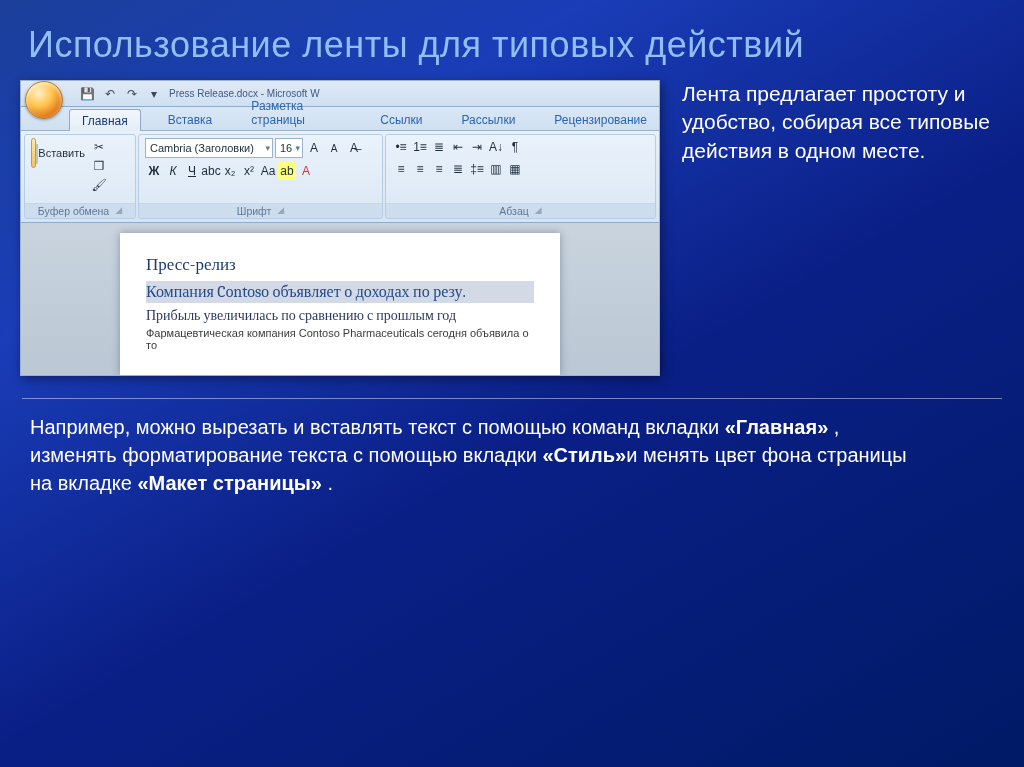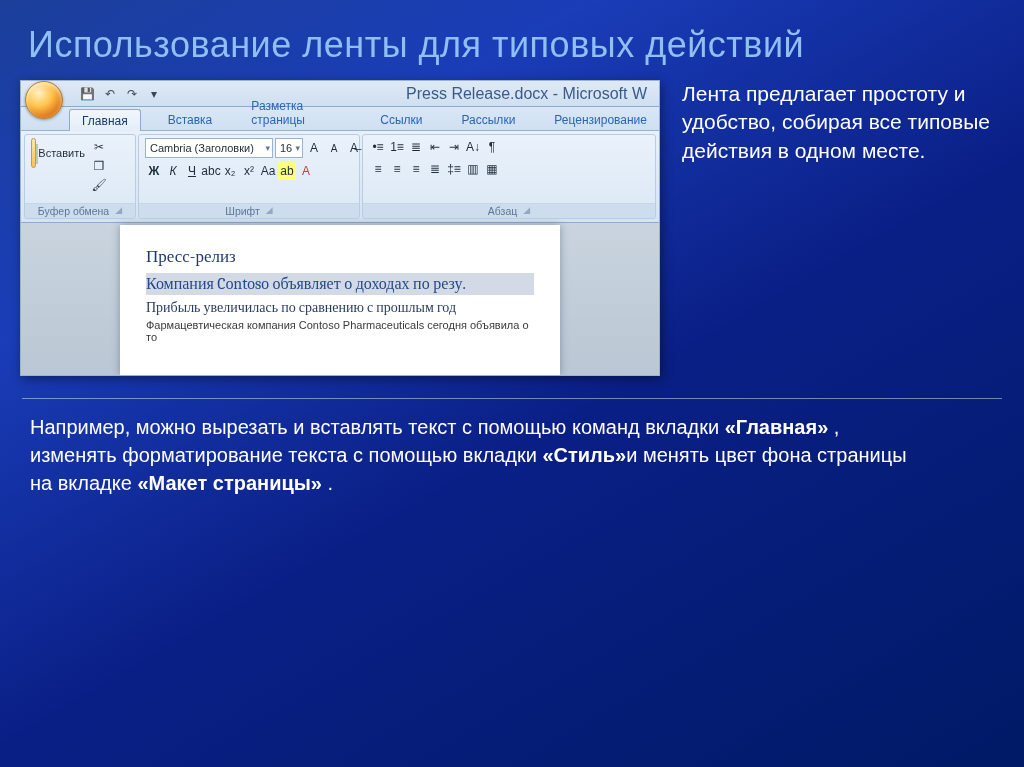--- a/index.html
+++ b/index.html
@@ -43,21 +43,21 @@
     border-radius: 50%;
     background: radial-gradient(circle at 35% 30%, #fff2c9, #ffc24b 40%, #e07d1e 70%);
     border: 1px solid #b57f2b;
     box-shadow: inset 0 2px 4px rgba(255,255,255,.7), 0 1px 3px rgba(0,0,0,.35);
     position: relative; z-index: 2;
     display:flex;align-items:center;justify-content:center;
     font-size:9px;color:#6d3b00;font-weight:bold;
   }
   .qat { display: flex; gap: 4px; align-items: center; margin-left: 6px; }
   .qat-btn { width: 18px; height: 18px; display:flex; align-items:center; justify-content:center; font-size:12px; opacity:.85; }
-  .win-title { flex: 1; text-align: right; font-size: 16px; color:#3a5a88; padding-right:12px;}
+  .win-title { flex: 1; text-align: left; font-size: 10px; color:#3a5a88; padding-right:12px;}
   .tabs {
     height: 24px;
     background: linear-gradient(#d9e7f6,#cfe0f1);
     display:flex; align-items:flex-end; gap:15px;
     font-size:12px;
     padding-left: 48px;
     border-bottom: 1px solid #9db2c8;
   }
   .tab { padding: 4px 12px 3px; color:#2a65b4; cursor:default; }
   .tab.active {
@@ -95,21 +95,21 @@
   .paste-ico::after{content:"";position:absolute;inset:5px 4px 3px 4px;background:#fff;border:1px solid #c0c9ad;}
   .mini-col{display:flex;flex-direction:column;gap:1px;}
   .mini-btn{width:20px;height:18px;font-size:12px;display:flex;align-items:center;justify-content:center;border:1px solid transparent;border-radius:2px;}
   .font-row{display:flex;gap:2px;align-items:center;}
   .combo{height:20px;background:#fff;border:1px solid #9cb3ce;font-size:11px;display:flex;align-items:center;padding:0 14px 0 4px;position:relative;color:#233;}
   .combo::after{content:"▾";position:absolute;right:2px;font-size:9px;color:#5b7aa5;}
   .fontname{width:128px;}
   .fontsize{width:28px;}
   .sm{width:18px;height:18px;display:flex;align-items:center;justify-content:center;font-size:12px;border:1px solid transparent;border-radius:2px;}
   .rowgap{display:flex;gap:1px;}
-  .doc-area{ flex:1; background:linear-gradient(#c9d4de,#bac7d4); display:flex; justify-content:center; padding-top:2px;}
+  .doc-area{ flex:1; background:linear-gradient(#c9d4de,#bac7d4); display:flex; justify-content:center; padding-top:10px;}
   .page{
     width:440px; height:100%;
     background:#fff;
     box-shadow:0 0 8px rgba(40,60,80,.4);
     padding:22px 26px;
     color:#2a3b60;
   }
   .d-line1{font-family:Cambria,Georgia,serif;font-size:17px;color:#1f3b6d;margin-bottom:6px;}
   .d-band{background:#d3dae6;padding:2px 0;}
   .d-line2{font-family:Cambria,Georgia,serif;font-size:16px;color:#234a89;}
@@ -165,21 +165,21 @@
               <div class="mini-btn">❐</div>
               <div class="mini-btn">🖌</div>
             </div>
           </div>
           <div class="group-label">
               <span>Буфер обмена</span>
               <span class="dlaunch">◢</span>
             </div>
         </div>
 
-        <div class="group" style="width:222px">
+        <div class="group" style="width:245px">
           <div class="group-body" style="flex-direction:column;gap:4px;">
             <div class="font-row">
               <div class="combo fontname">Cambria (Заголовки)</div>
               <div class="combo fontsize">16</div>
               <div class="sm">A</div>
               <div class="sm" style="font-size:10px;">A</div>
               <div class="sm">A̶</div>
             </div>
             <div class="rowgap">
               <div class="sm" style="font-weight:bold">Ж</div>

